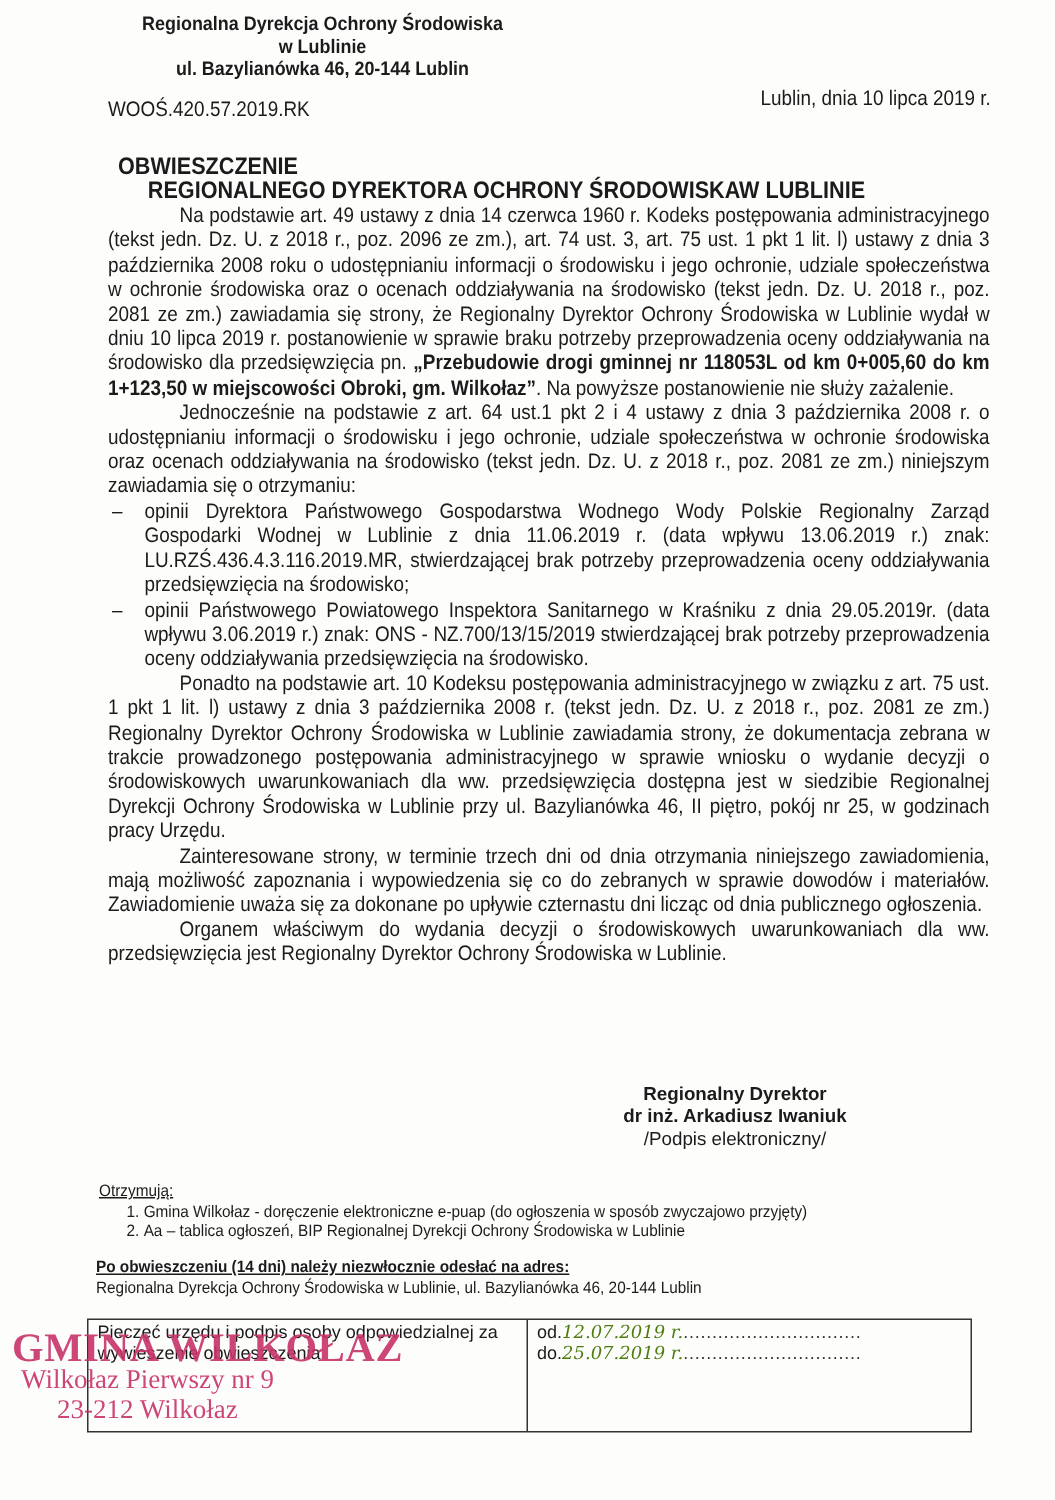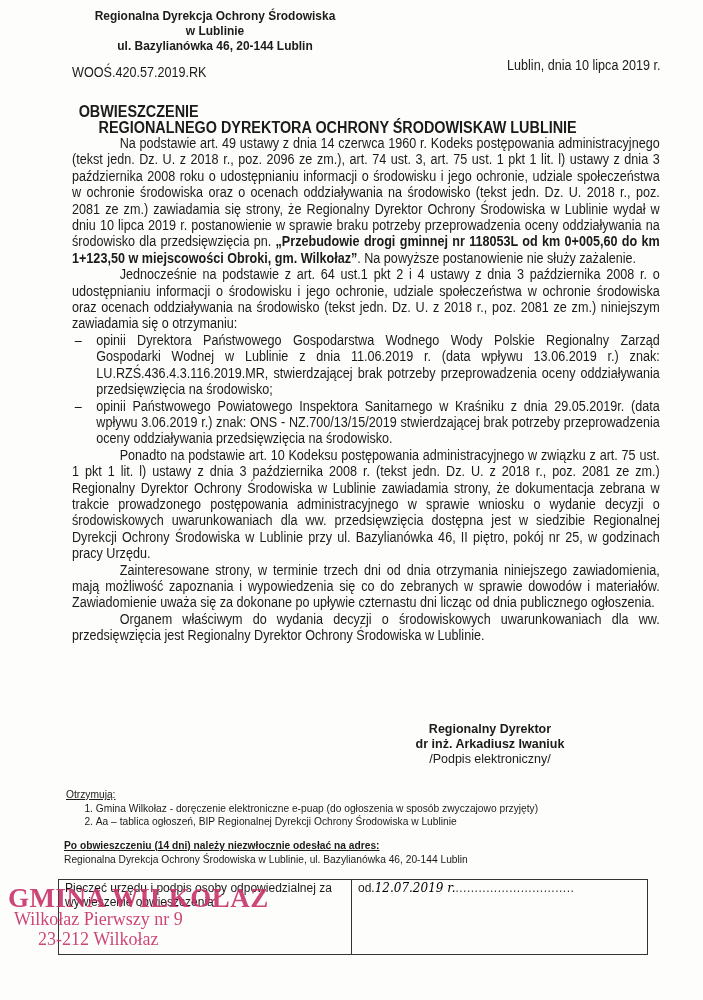--- a/index.html
+++ b/index.html
@@ -37,21 +37,21 @@
   .recv { left:66px; top:788px; width:620px; }
   .recv ol { margin:0; padding-left:32px; }
   .u { text-decoration:underline; }
   .return { left:64px; top:839px; width:620px; }
   .table {
     left:58px; top:879px; width:590px; height:76px; border:1.5px solid #333; box-sizing:border-box;
     display:flex;
   }
   .cell-l { width:293px; border-right:1.5px solid #333; padding:2px 6px; box-sizing:border-box; font-size:12px; line-height:13.5px; }
   .cell-r { flex:1; padding:2px 6px; box-sizing:border-box; font-size:12px; line-height:13.5px; }
-  .hand { font-family:"DejaVu Serif", serif; font-style:italic; color:#000000; font-size:12px;text-align:right; }
+  .hand { font-family:"DejaVu Serif", serif; font-style:italic; color:#4d7c0f; font-size:12px;text-align:right; }
   .dots { color:#333; letter-spacing:0.5px; }
   .stamp {
     left:8px; top:887px; color:#c8336a; font-family:"Liberation Serif", serif; opacity:0.9;
   }
   .stamp .s1 { font-size:27px; font-weight:bold; letter-spacing:0.5px; line-height:22px; }
   .stamp .s2 { font-size:18px; line-height:20px; margin-left:6px; }
   .stamp .s3 { font-size:18px; line-height:20px; margin-left:30px; }
 </style>
 </head>
 <body>
@@ -107,20 +107,23 @@
 </div>
 
 <div class="abs table">
   <div class="cell-l">
     <span>Pieczęć urzędu i podpis osoby odpowiedzialnej za wywieszenie obwieszczenia</span>
   </div>
   <div class="cell-r">
     <div>
       <span>od.</span><span class="hand">12.07.2019 r.</span><span class="dots">...............................</span>
     </div>
+    <div>
+      <span>do.</span><span class="hand">25.07.2019 r.</span><span class="dots">...............................</span>
+    </div>
   </div>
 </div>
 
 <div class="abs stamp">
   <div class="s1">GMINA WILKOŁAZ</div>
   <div class="s2">Wilkołaz Pierwszy nr 9</div>
   <div class="s3">23-212 Wilkołaz</div>
 </div>
 
 </body></html>

